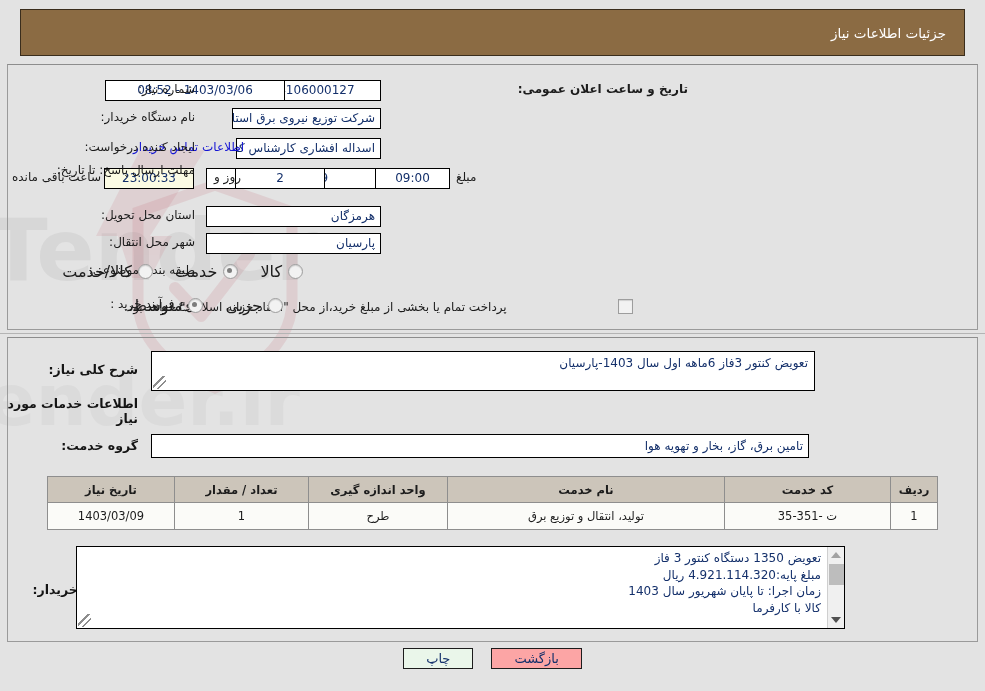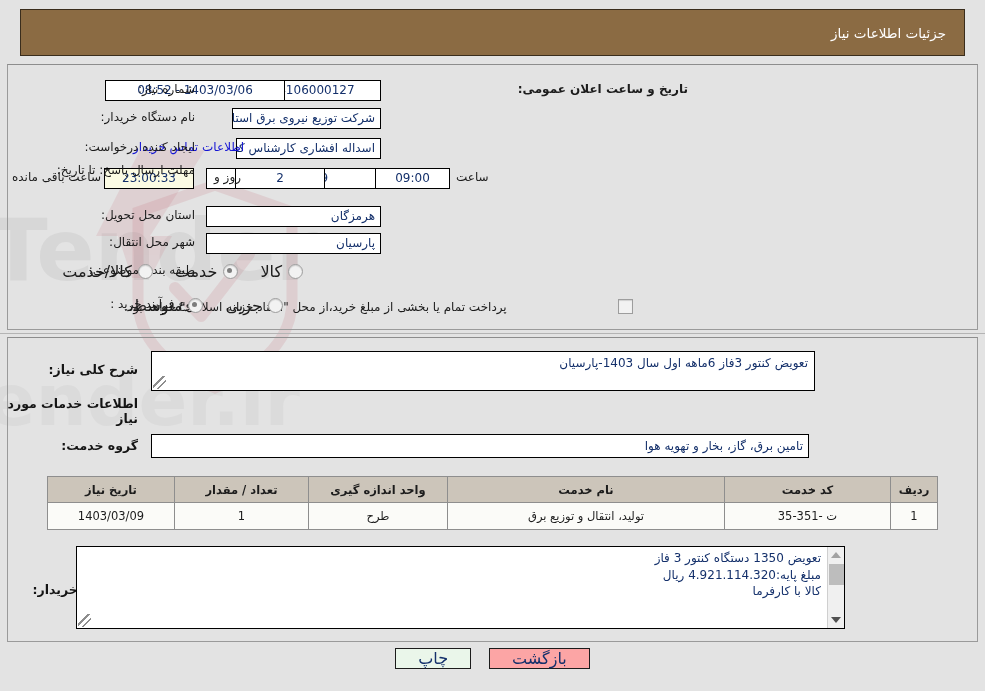--- a/index.html
+++ b/index.html
@@ -244,21 +244,21 @@
     position: absolute;
     left: 0; top: 648px;
     width: 985px;
     display: flex;
     justify-content: center;
     gap: 18px;
     z-index: 3;
   }
   .btn {
     border: 1px solid #1c1c1c;
-    font-size: 16px;
+    font-size: 13px;
     color: #14306b;
     height: 21px;
     line-height: 19px;
     padding: 0 22px;
     box-sizing: border-box;
     cursor: pointer;
     text-align: center;
   }
   .btn.print  { background: #eaf6ea; }
   .btn.back   { background: #fca5a5; text-align: right; }
@@ -318,21 +318,21 @@
 <div class="row" style="right:790px; top:140px;">
   <span class="lbl">ایجاد کننده درخواست:</span>
 </div>
 <div class="box right" style="position:absolute; right:604px; top:138px; left:236px;">اسداله افشاری کارشناس کنترل پروژه پارسیان شرکت توزیع نیروی برق استان ه</div>
 <div class="link" style="position:absolute; left:133px; top:140px;">اطلاعات تماس خریدار</div>
 
 <div class="row" style="right:790px; top:162px; display:block; width:170px; white-space:normal; line-height:16px;">
   <span class="lbl">مهلت ارسال پاسخ: تا تاریخ:</span>
 </div>
 <div class="box center" style="position:absolute; right:604px; top:168px; width:175px;">1403/03/09</div>
-<span class="plain" style="position:absolute; right:786px; top:170px; left:auto; right:auto; left:456px;">ساعت</span>
+<span class="plain" style="position:absolute; right:786px; top:170px; left:auto; right:auto; left:456px;">مبلغ</span>
 <div class="box center" style="position:absolute; left:375px; top:168px; width:75px;">09:00</div>
 <div class="box center" style="position:absolute; left:235px; top:168px; width:90px;">2</div>
 <span class="plain" style="position:absolute; left:202px; top:170px;margin-left:12px;">روز و</span>
 <div class="box center cream" style="position:absolute; left:104px; top:168px; width:90px;">23:00:33</div>
 <span class="plain" style="position:absolute; left:12px; top:170px;">ساعت باقی مانده</span>
 
 <div class="row" style="right:790px; top:208px;">
   <span class="lbl">استان محل تحویل:</span>
 </div>
 <div class="box right" style="position:absolute; right:604px; top:206px; width:175px;">هرمزگان</div>
@@ -412,20 +412,21 @@
       <td>1403/03/09</td>
     </tr>
   </tbody>
 </table>
 
 <div class="section-h" style="right:847px; top:582px;">توضیحات خریدار:</div>
 <div class="ta-wrap" style="right:140px; top:546px; left:76px; height:83px;">
   <div class="ta-body">
     <div>تعویض 1350 دستگاه کنتور 3 فاز</div>
     <div>مبلغ پایه:4.921.114.320 ریال</div>
+    <div>زمان اجرا: تا پایان شهریور سال 1403</div>
     <div>کالا با کارفرما</div>
   </div>
   <div class="sbar">
     <span class="arr up"></span>
     <span class="thumb"></span>
     <span class="track"></span>
     <span class="arr dn"></span>
   </div>
   <span class="grip">
       <i></i>

